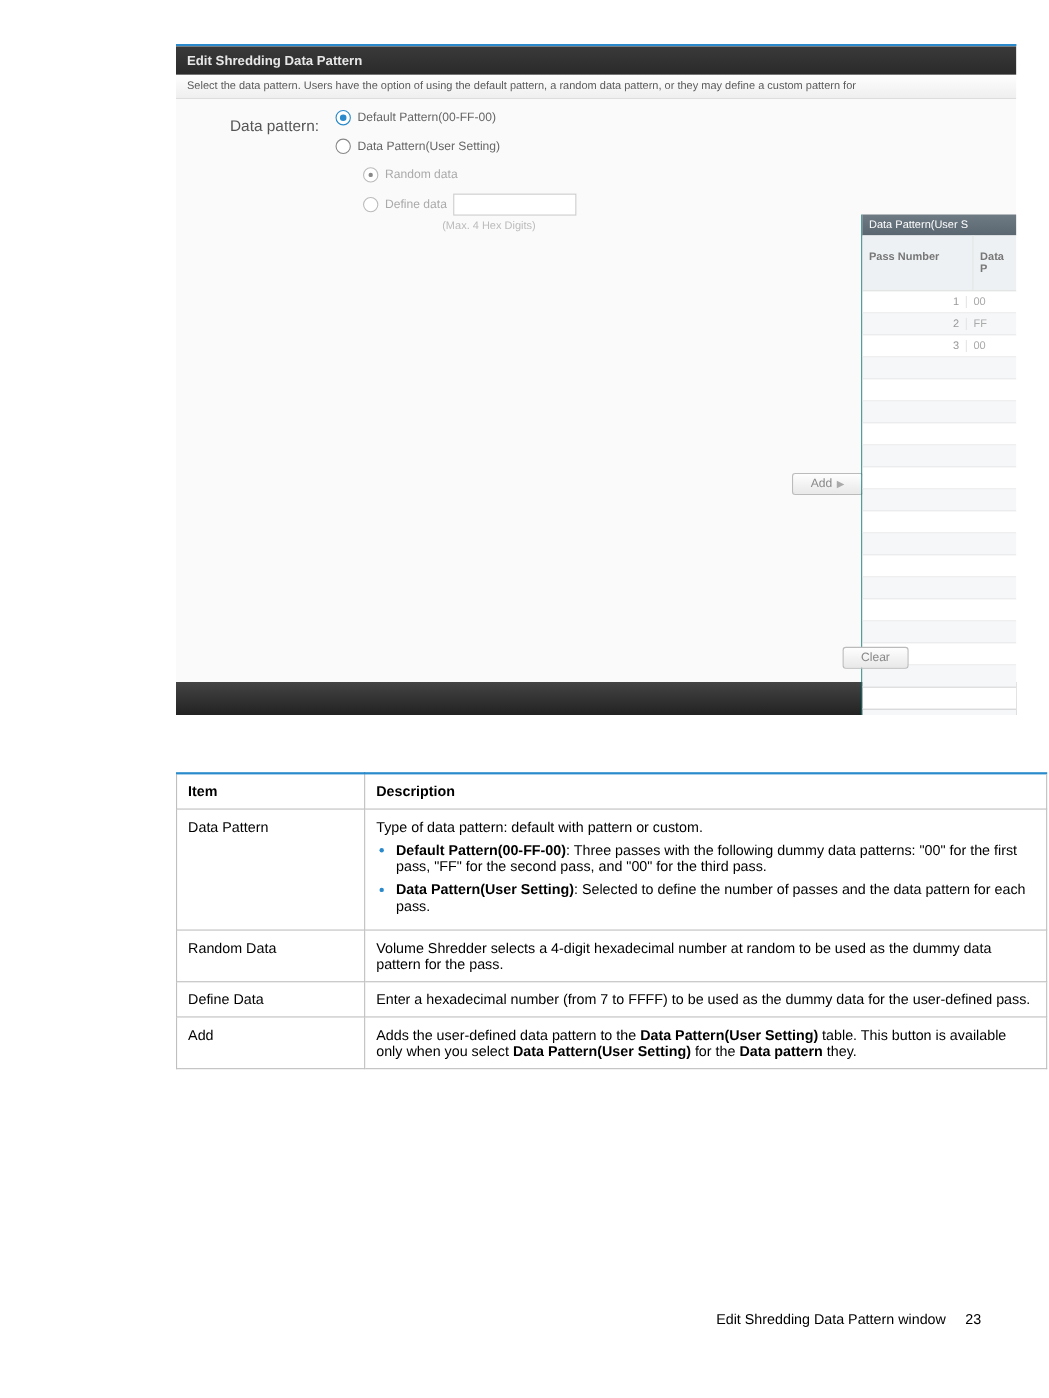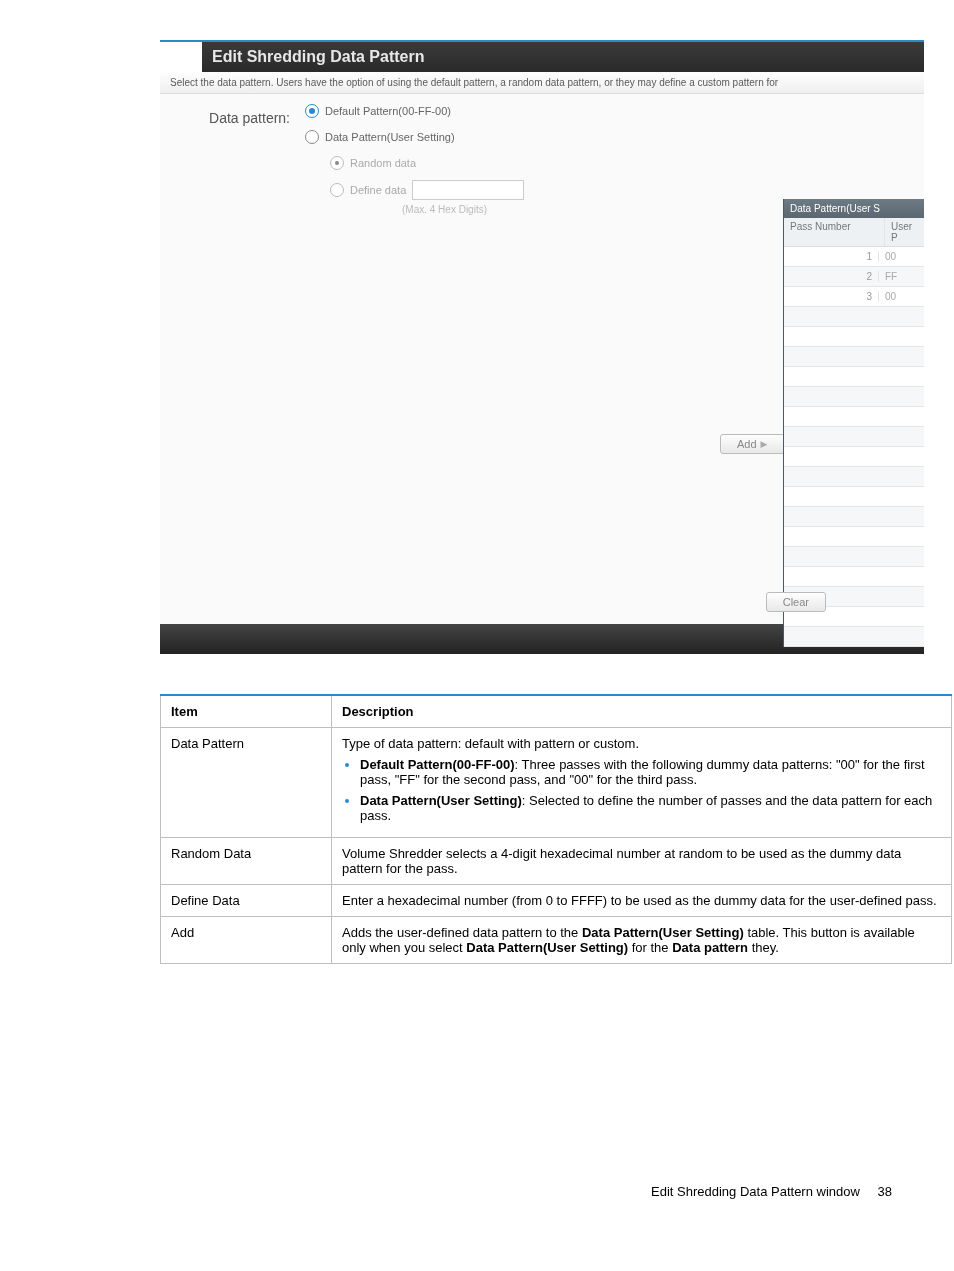--- a/index.html
+++ b/index.html
@@ -19,23 +19,22 @@
     margin-left: 130px;
     margin-right: 0;
     background: #fff;
     border-top: 2px solid #2a8acb;
     overflow: hidden;
   }
   .shot-titlebar {
     background: linear-gradient(#3a3a3a, #2a2a2a);
     color: #e8e8e8;
     padding: 6px 10px;
-    font-size: 16px;
+    font-size: 12px;
     font-weight: bold;
-    margin-left: 42px;
   }
   .shot-instr {
     background: linear-gradient(#fefefe, #efefef);
     color: #5a5a5a;
     font-size: 10px;
     padding: 5px 10px;
     border-bottom: 1px solid #ddd;
     white-space: nowrap;
     overflow: hidden;
   }
@@ -182,37 +181,38 @@
   .rt-subhead {
     display: flex;
     background: #eef1f3;
     color: #888;
     font-size: 10px;
     border-bottom: 1px solid #ddd;
   }
   .rt-subhead .rt-c1,
   .rt-subhead .rt-c2 {
     text-align: left;
-    padding: 3px 6px;
+    padding: 14px 6px;
     color: #777;
+    font-weight: bold;
   }
   .clear-btn-wrap {
     position: absolute;
     bottom: 12px;
     right: 98px;
     margin-top: 36px;
   }
   .shot-footerbar {
     height: 30px;
     background: linear-gradient(#444, #222);
   }
 
   
   .doc-table {
-    margin: 40px 30px 0 130px;
+    margin: 52px 30px 0 130px;
     border-collapse: collapse;
     width: 792px;
     font-size: 13px;
   }
   .doc-table th, .doc-table td {
     border: 1px solid #bfbfbf;
     padding: 8px 10px;
     vertical-align: top;
     text-align: left;
   }
@@ -288,21 +288,21 @@
         <span class="btn">
           <span>Add</span>
           <span class="arrow-right">▶</span>
         </span>
       </div>
 
       <div class="right-table">
         <div class="rt-head">Data Pattern(User S</div>
         <div class="rt-subhead">
           <div class="rt-c1">Pass Number</div>
-          <div class="rt-c2">User P</div>
+          <div class="rt-c2">Data P</div>
         </div>
         <div class="rt-row">
             <div class="rt-c1">1</div>
             <div class="rt-c2">00</div>
           </div>
         <div class="rt-row alt">
             <div class="rt-c1">2</div>
             <div class="rt-c2">FF</div>
           </div>
         <div class="rt-row">
@@ -405,29 +405,29 @@
             <li><strong>Data Pattern(User Setting)</strong><span>: Selected to define the number of passes and the data pattern for each pass.</span></li>
           </ul>
         </td>
       </tr>
       <tr>
         <td>Random Data</td>
         <td>Volume Shredder selects a 4-digit hexadecimal number at random to be used as the dummy data pattern for the pass.</td>
       </tr>
       <tr>
         <td>Define Data</td>
-        <td>Enter a hexadecimal number (from 0 to FFFF) to be used as the dummy data for the user-defined pass.</td>
+        <td>Enter a hexadecimal number (from 7 to FFFF) to be used as the dummy data for the user-defined pass.</td>
       </tr>
       <tr>
         <td>Add</td>
         <td>
           <span>Adds the user-defined data pattern to the </span><strong>Data Pattern(User Setting)</strong><span> table. This button is available only when you select </span><strong>Data Pattern(User Setting)</strong><span> for the </span><strong>Data pattern</strong><span> they.</span>
         </td>
       </tr>
     </tbody>
   </table>
 
   <div class="page-footer">
     <span>Edit Shredding Data Pattern window</span>
-    <span class="pnum">38</span>
+    <span class="pnum">23</span>
   </div>
 
 </div>
 
 </body></html>

